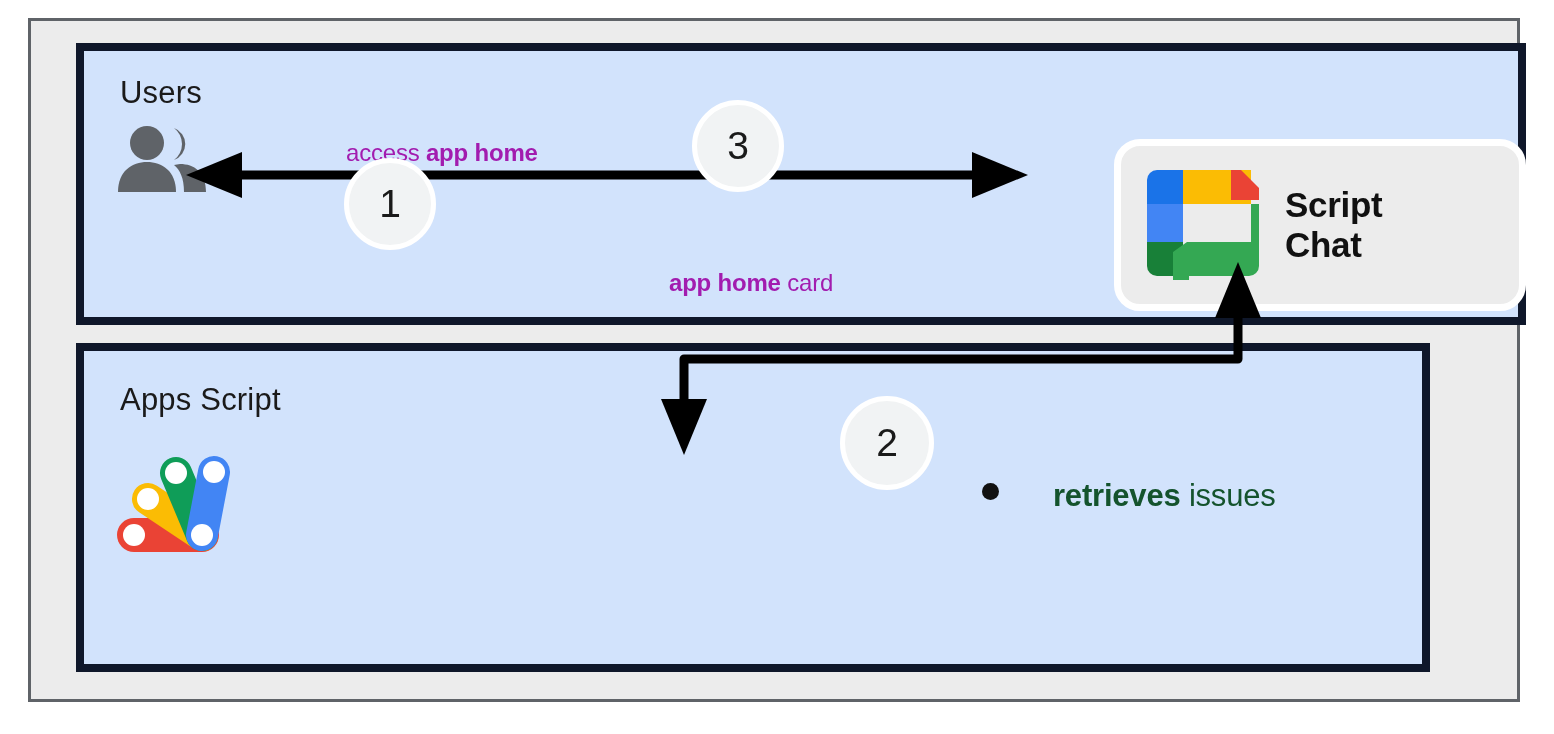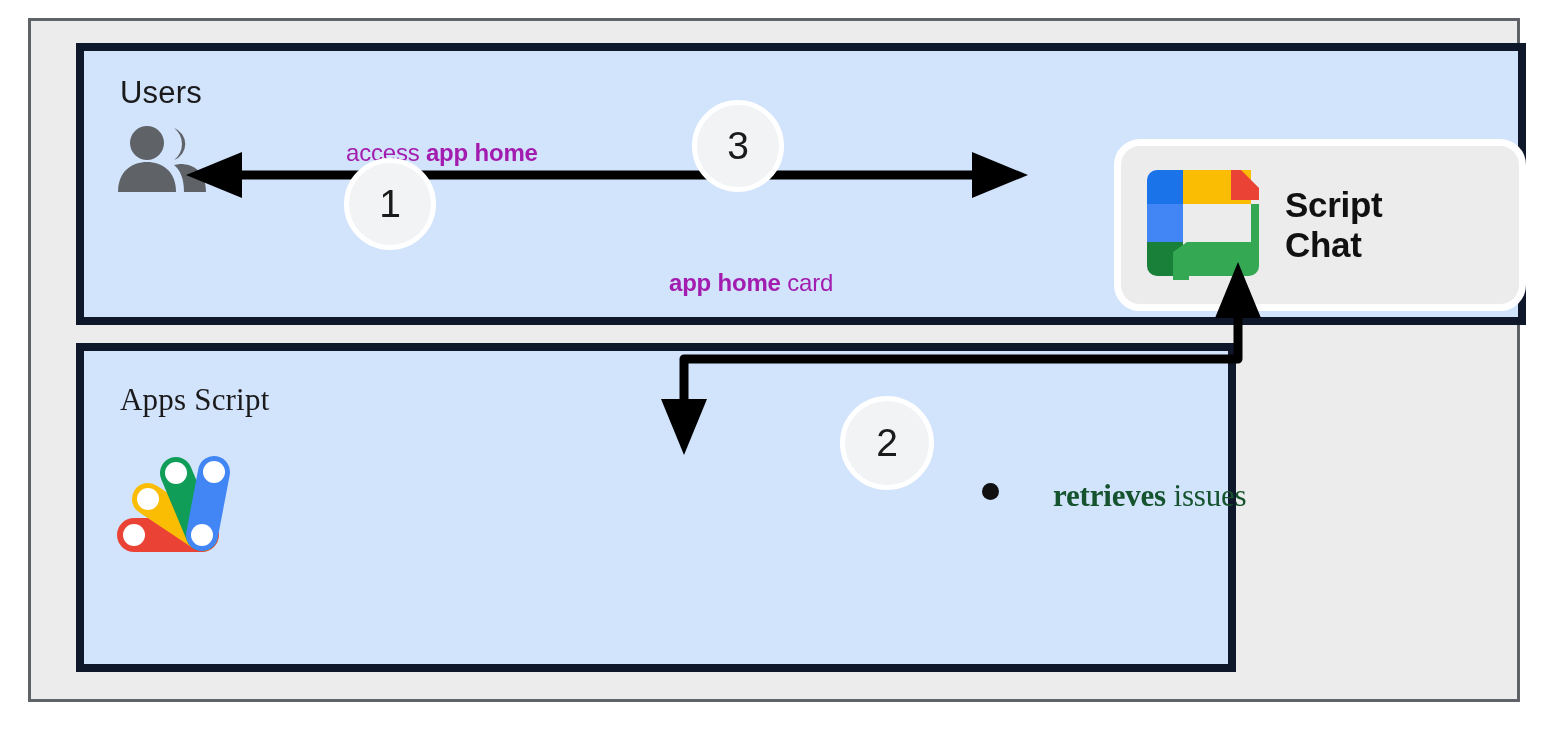--- a/index.html
+++ b/index.html
@@ -6,21 +6,21 @@
   body{width:1554px;height:734px;font-family:"Liberation Sans","DejaVu Sans",sans-serif;overflow:hidden;}
   #stage{position:relative;width:1554px;height:734px;background:#ffffff;}
 
   
   .outer-frame{position:absolute;left:28px;top:18px;width:1492px;height:684px;
     background:#ececec;border:3px solid #5f6368;box-sizing:border-box;}
 
   
   .panel{position:absolute;background:#d2e3fc;border:8px solid #0f172a;box-sizing:border-box;margin-left:24px;}
   #panel-users{left:52px;top:43px;width:1450px;height:282px;}
-  #panel-appsscript{left:52px;top:343px;width:1160px;height:329px;font-family:Liberation Serif, serif;}
+  #panel-appsscript{left:52px;top:343px;width:1354px;height:329px;}
 
   .panel-label{position:absolute;font-size:31px;font-weight:400;color:#1a1a1a;
     letter-spacing:0.2px;white-space:nowrap;}
   #label-users{left:36px;top:24px;}
   #label-appsscript{left:36px;top:31px;}
 
   
   .users-icon{position:absolute;left:30px;top:75px;width:104px;height:68px;}
   .appsscript-logo{position:absolute;left:32px;top:92px;width:128px;height:112px;}
 

